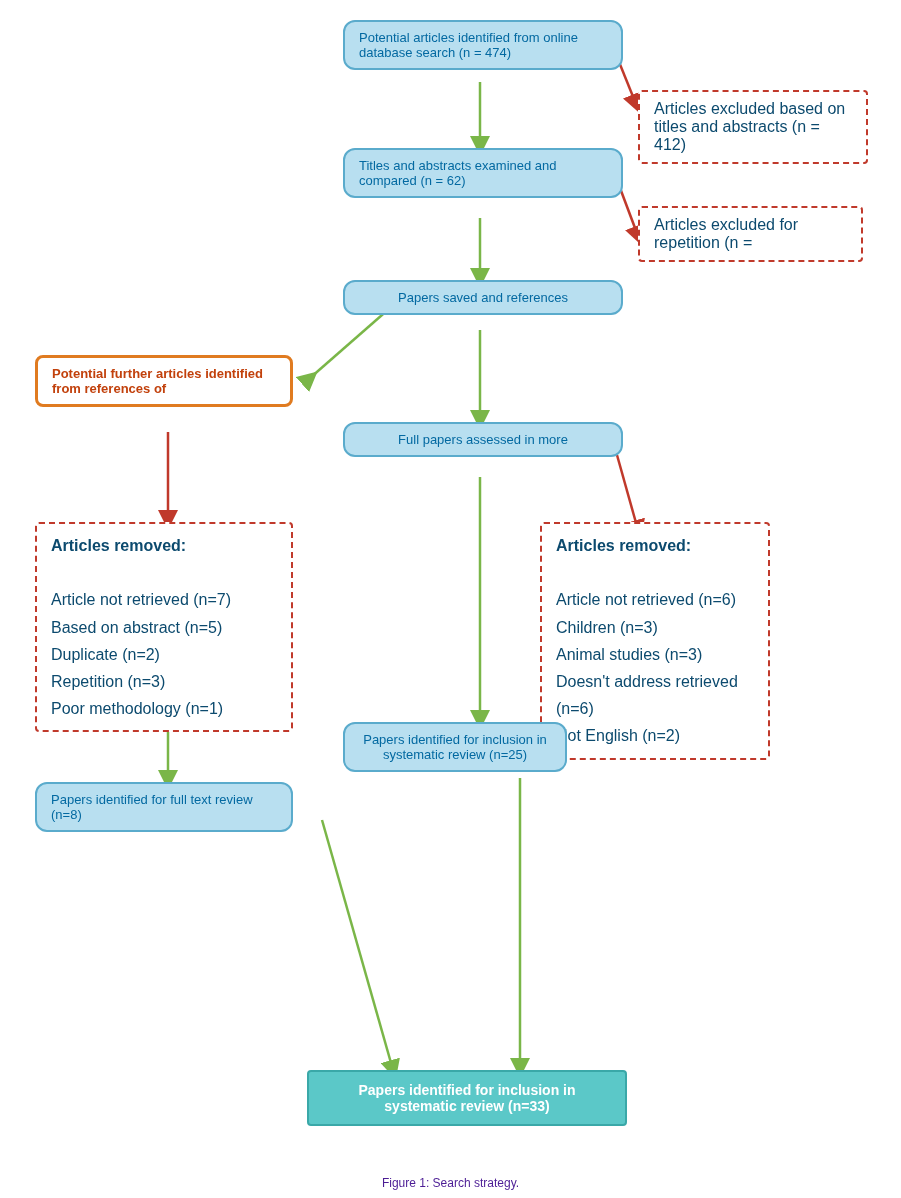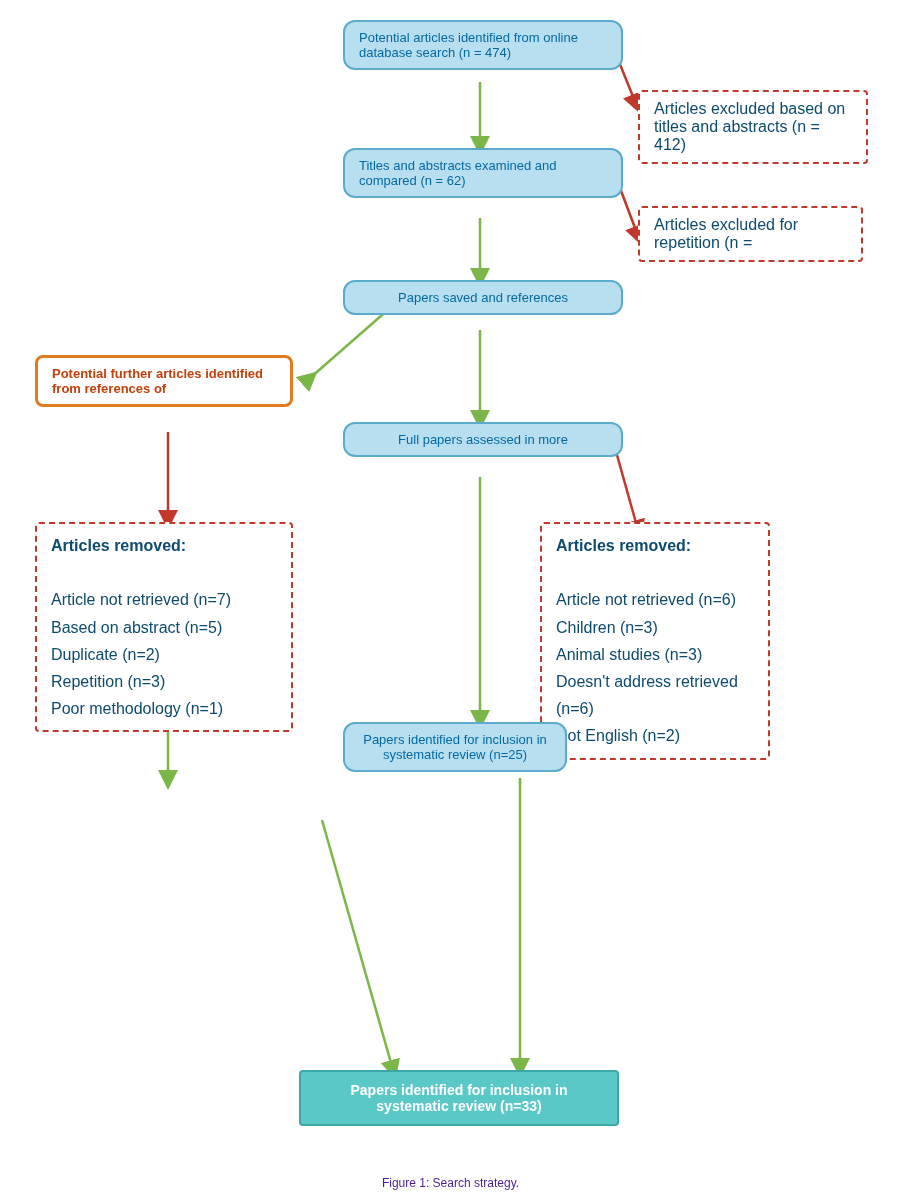--- a/index.html
+++ b/index.html
@@ -37,20 +37,21 @@
     .teal-box {
       background: #5bc8c8;
       border: 2px solid #3aa8a8;
       border-radius: 4px;
       padding: 10px 14px;
       position: absolute;
       text-align: center;
       font-size: 14px;
       color: #fff;
       font-weight: bold;
+      margin-left: 8px;
     }
 
     
     .orange-box {
       background: #fff;
       border: 3px solid #e07b20;
       border-radius: 8px;
       padding: 8px 14px;
       position: absolute;
       font-size: 13px;
@@ -190,20 +191,24 @@
     <span>Doesn't address retrieved</span><br>
     <span>(n=6)</span><br>
     <span>Not English (n=2)</span>
   </div>
 
   <div class="blue-box" style="left:343px; top:722px; width:224px; text-align:center;">
     <span>Papers identified for inclusion in
 systematic review (n=25)</span>
   </div>
 
+  <div class="blue-box" style="left:35px; top:782px; width:258px;">
+    <span>Papers identified for full
+text review (n=8)</span>
+  </div>
 
   <div class="teal-box" style="left:299px; top:1070px; width:320px; text-align:center;">
     <span>Papers identified for inclusion in
 systematic review (n=33)</span>
   </div>
 
   <div class="figure-caption">
     <span>Figure 1: Search strategy.</span>
   </div>
 

